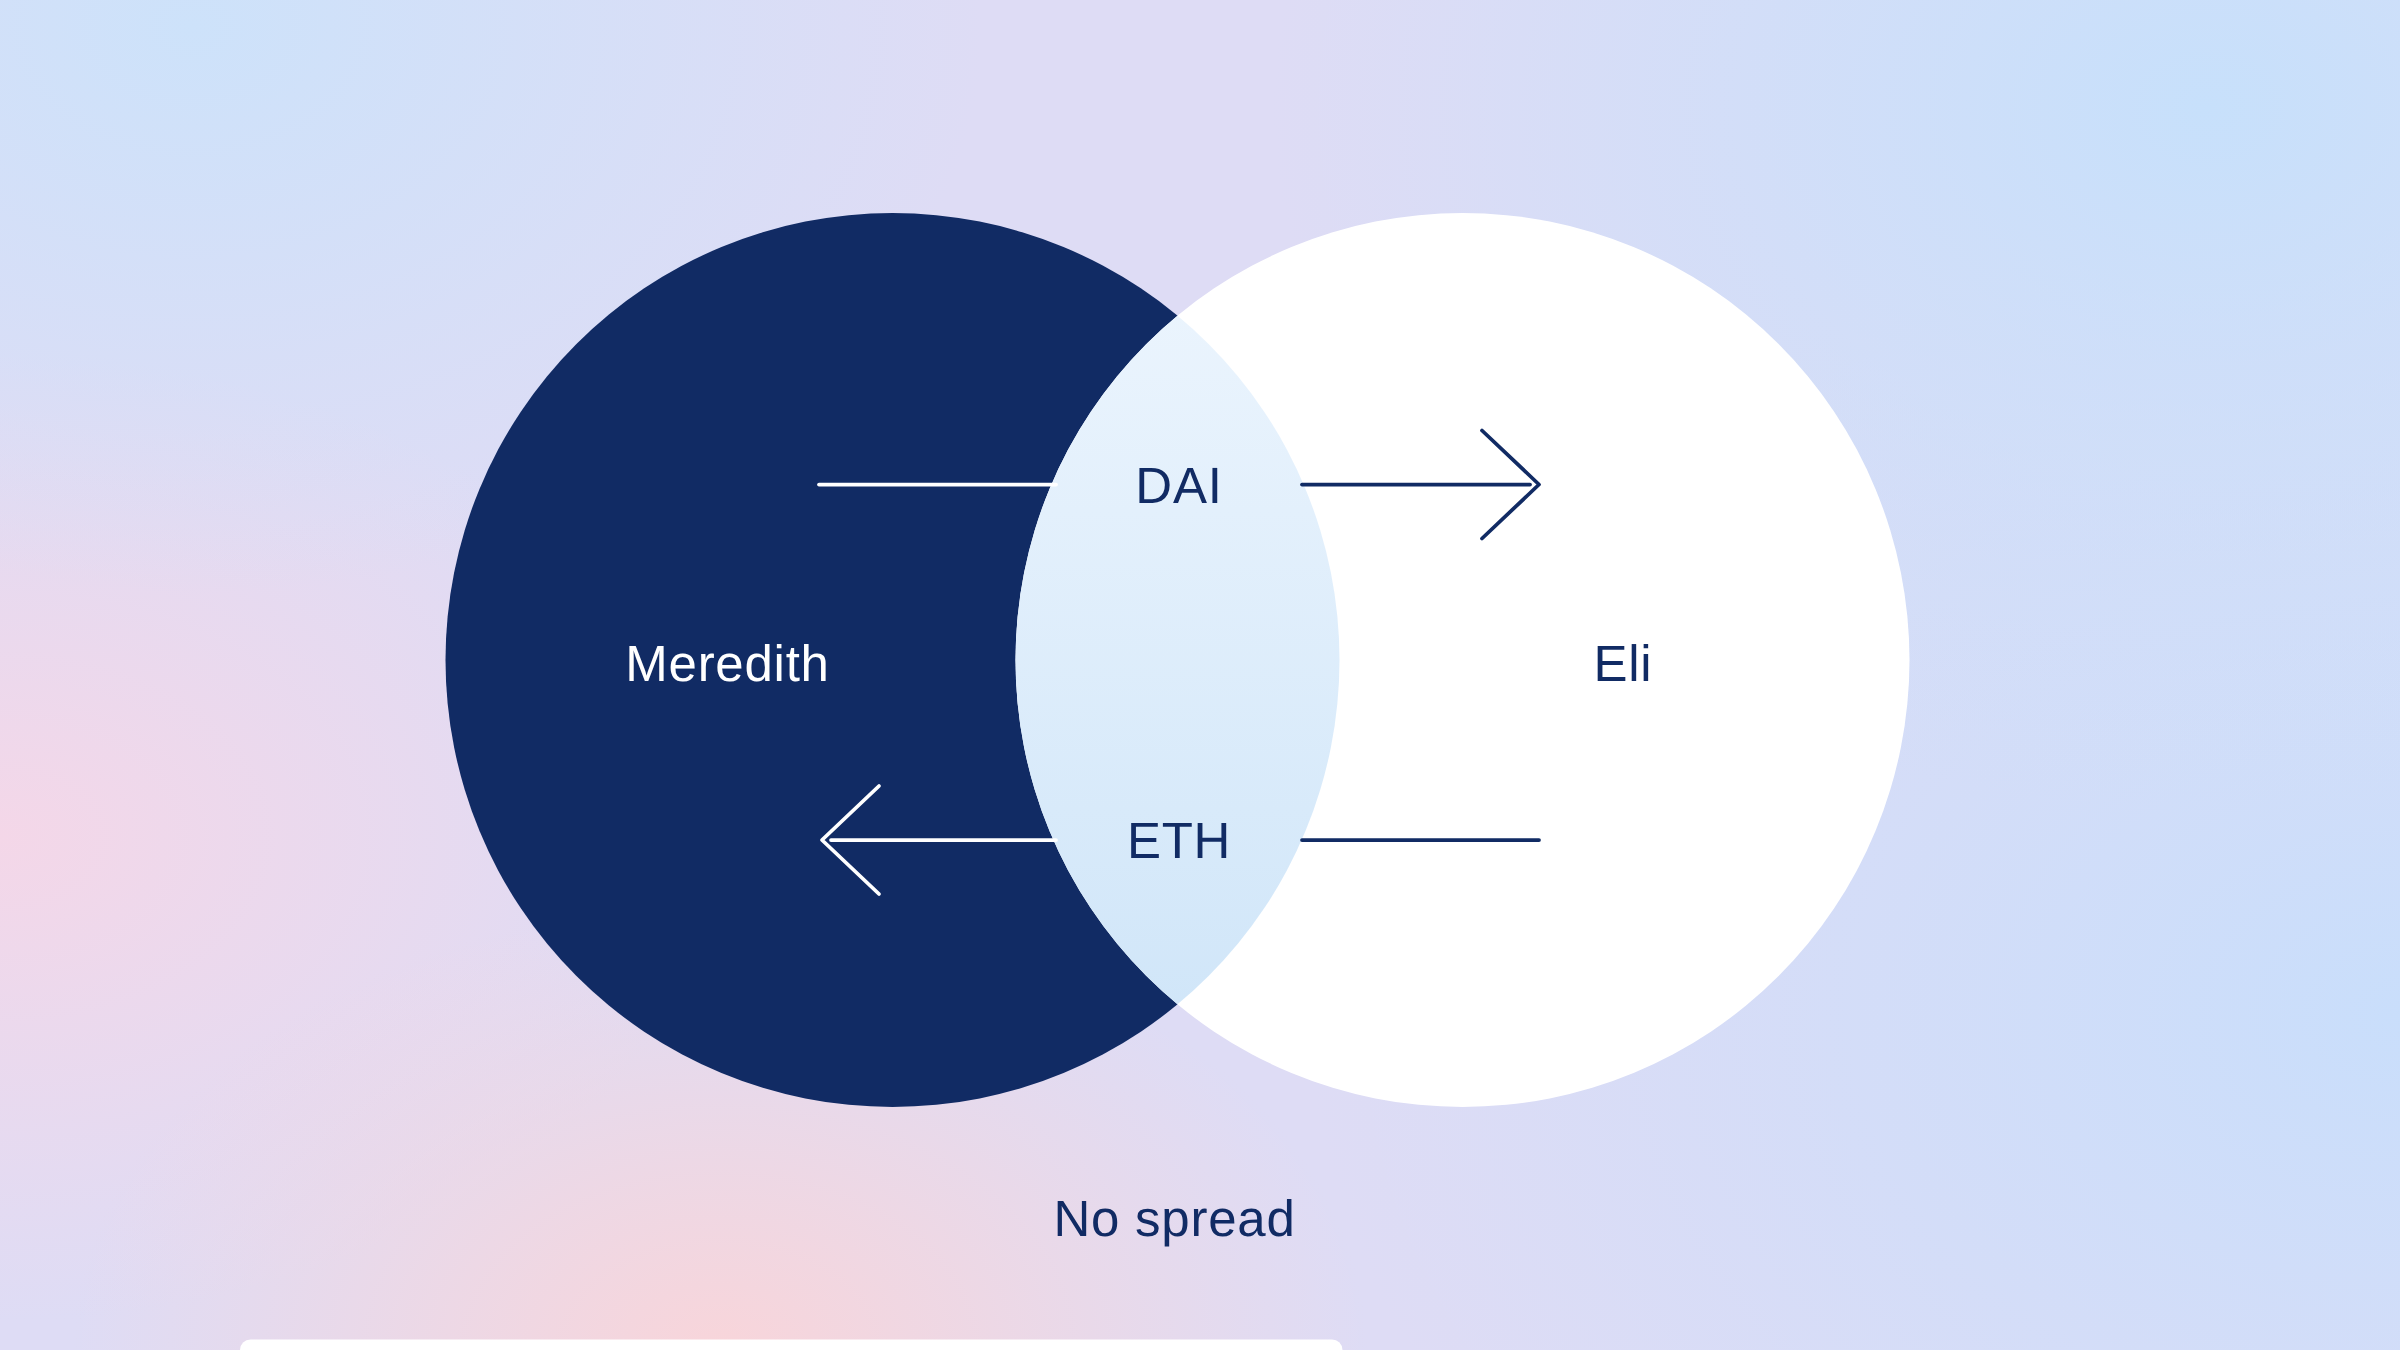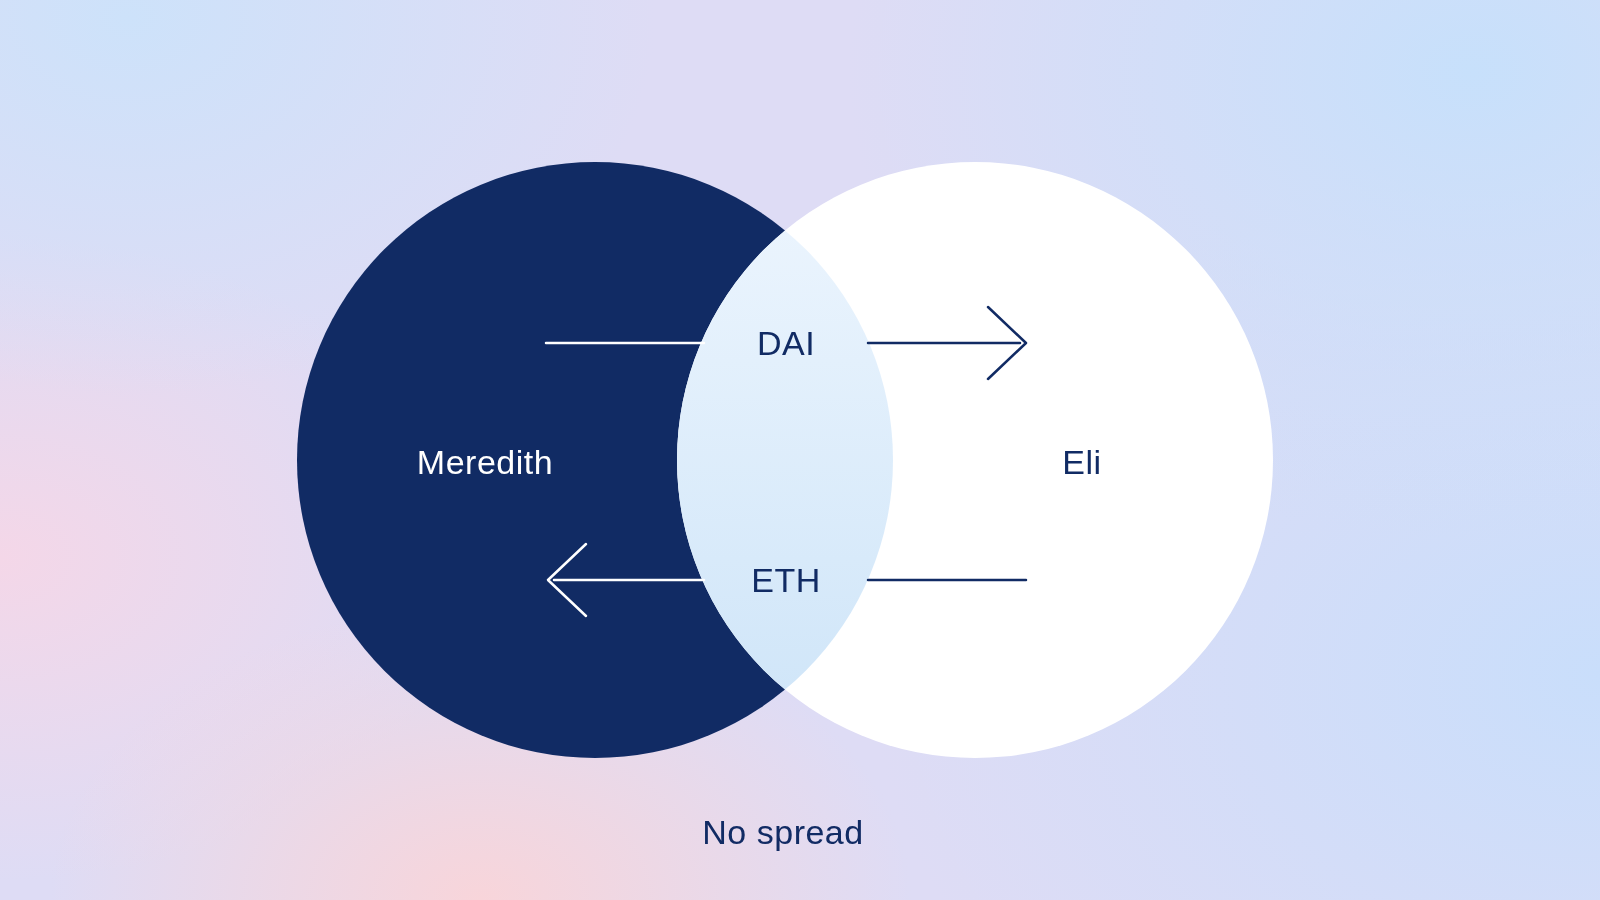--- a/index.html
+++ b/index.html
@@ -16,21 +16,20 @@
       radial-gradient(60% 80% at 92% 8%, #c7e0fb 0%, rgba(199,224,251,0) 65%),
       radial-gradient(65% 85% at 100% 75%, #c9defb 0%, rgba(201,222,251,0) 70%),
       radial-gradient(45% 55% at 30% 100%, #f8d5da 0%, rgba(248,213,218,0) 60%),
       radial-gradient(50% 60% at 0% 62%, #f4d7e8 0%, rgba(244,215,232,0) 60%),
       #dedcf5;
   }
   .stage {
     position: relative;
     width: 1600px;
     height: 672px;
-    margin-top: 20px;
   }
   svg { display: block; }
   .label {
     font-size: 34px;
     letter-spacing: 0.5px;
     font-weight: 400;
   }
   .caption {
     font-size: 34px;
   }

